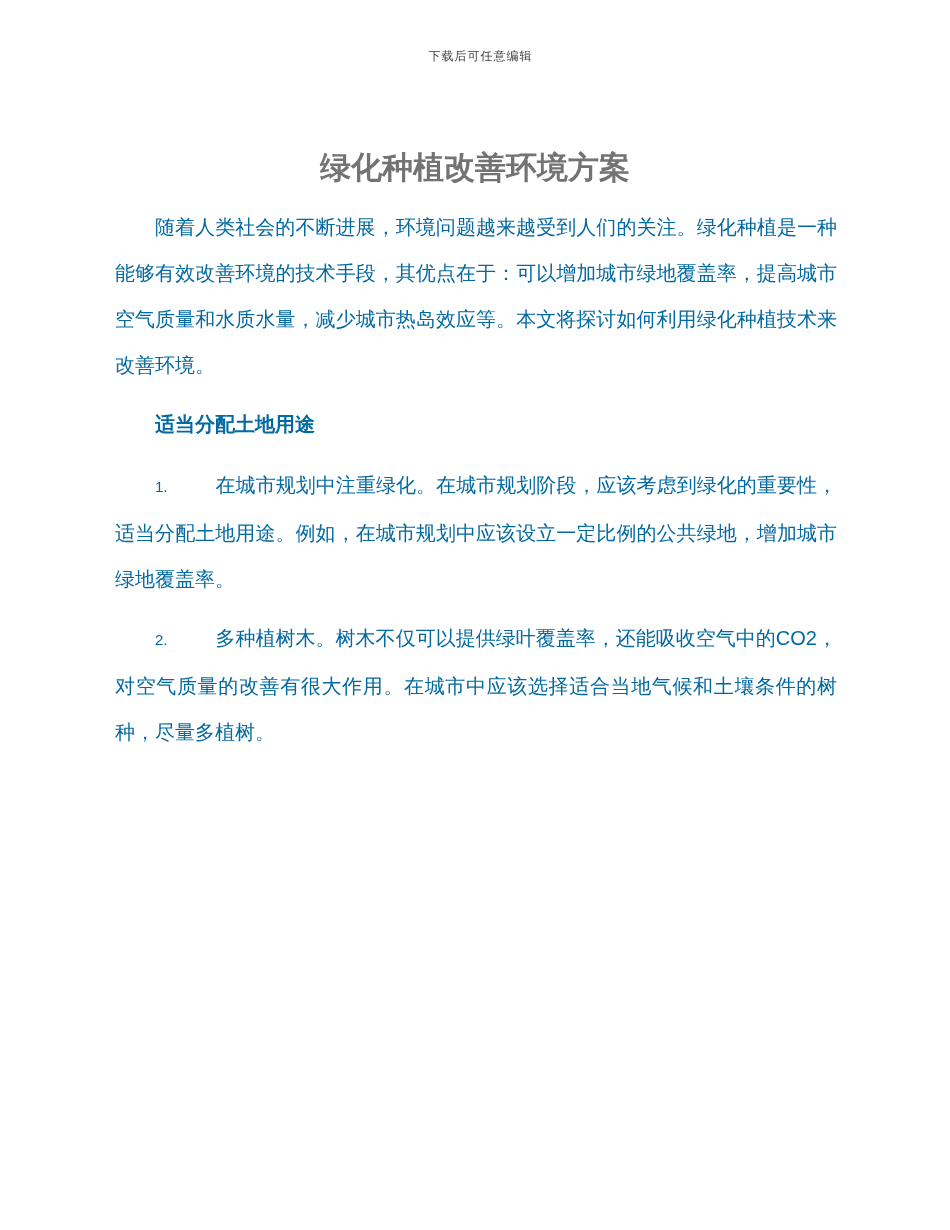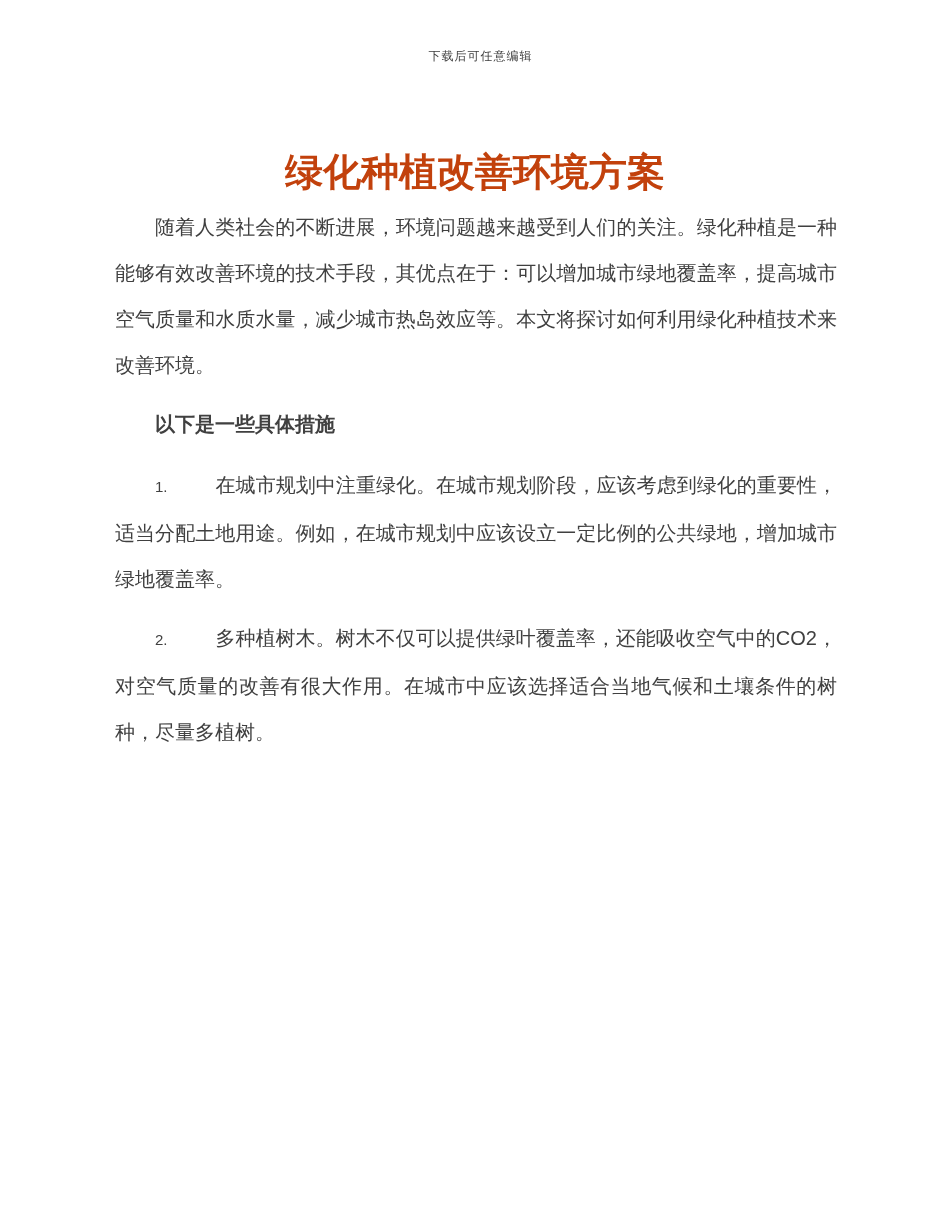--- a/index.html
+++ b/index.html
@@ -26,34 +26,34 @@
     color: #3d3d3d;
     letter-spacing: 1px;
     padding-left: 11px;
   }
   .doc-title {
     position: absolute;
     top: 147px;
     left: 0;
     width: 100%;
     text-align: center;
-    font-size: 38px;
+    font-size: 31px;
     font-weight: bold;
     margin: 0;
-    color: #c2410c;
+    color: #737373;
   }
   .content {
     position: absolute;
     top: 204px;
     left: 115px;
     width: 722px;
     font-size: 20px;
     line-height: 46px;
     text-align: justify;
-    color: #404040;
+    color: #0369a1;
   }
   .para {
     margin: 0 0 13px 0;
     text-indent: 2em;
   }
   .heading {
     margin: 0 0 15px 0;
     text-indent: 2em;
     font-weight: bold;
   }
@@ -71,21 +71,21 @@
 <div class="page">
 
   <div class="header-note">下载后可任意编辑</div>
 
   <h1 class="doc-title">绿化种植改善环境方案</h1>
 
   <div class="content">
 
     <p class="para">随着人类社会的不断进展，环境问题越来越受到人们的关注。绿化种植是一种能够有效改善环境的技术手段，其优点在于：可以增加城市绿地覆盖率，提高城市空气质量和水质水量，减少城市热岛效应等。本文将探讨如何利用绿化种植技术来改善环境。</p>
 
-    <p class="heading">以下是一些具体措施</p>
+    <p class="heading">适当分配土地用途</p>
 
 
     <p class="para list-item"><span class="num">1.</span><span class="tab-gap"></span><span>在城市规划中注重绿化。在城市规划阶段，应该考虑到绿化的重要性，适当分配土地用途。例如，在城市规划中应该设立一定比例的公共绿地，增加城市绿地覆盖率。</span></p>
 
     <p class="para list-item"><span class="num">2.</span><span class="tab-gap"></span><span>多种植树木。树木不仅可以提供绿叶覆盖率，还能吸收空气中的CO2，对空气质量的改善有很大作用。在城市中应该选择适合当地气候和土壤条件的树种，尽量多植树。</span></p>
 
 
 
   </div>
 

